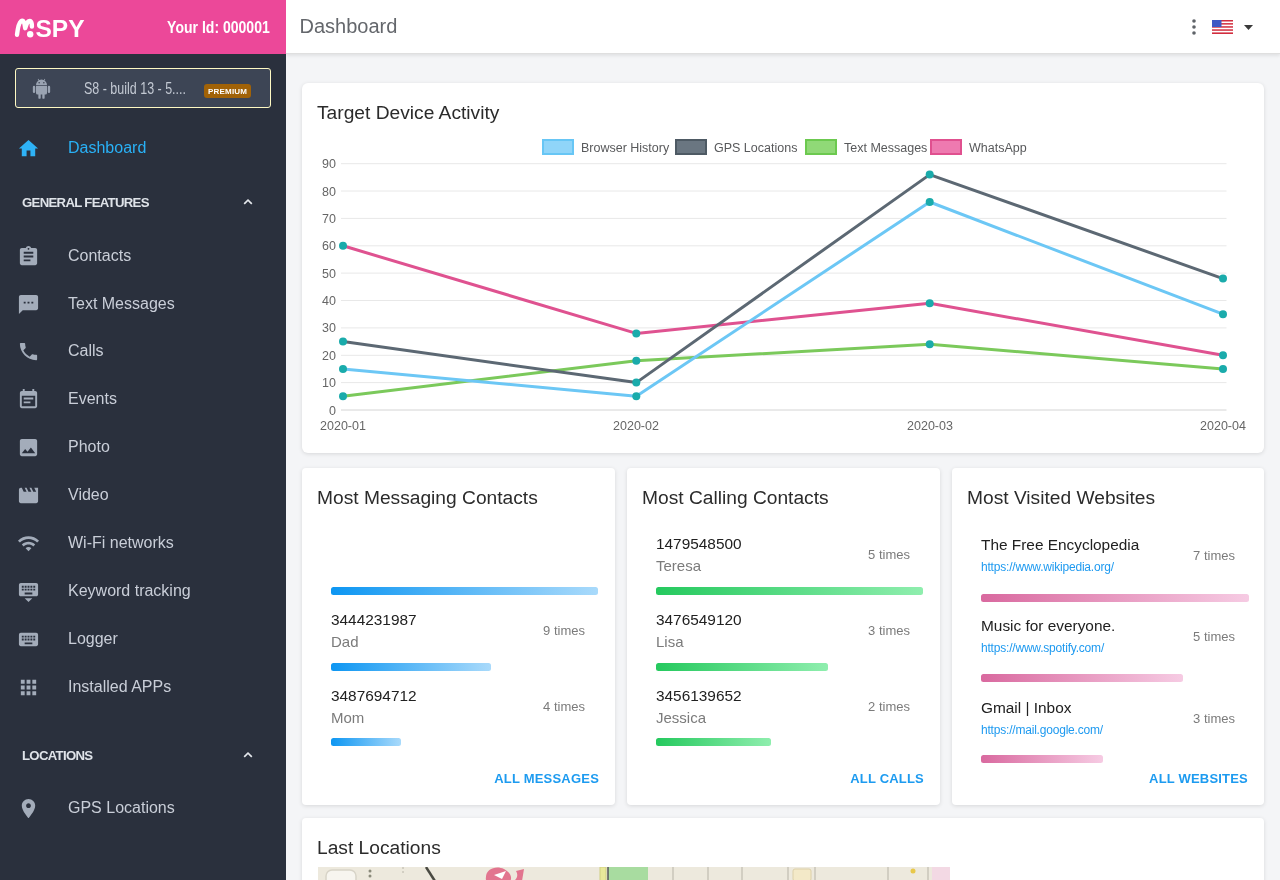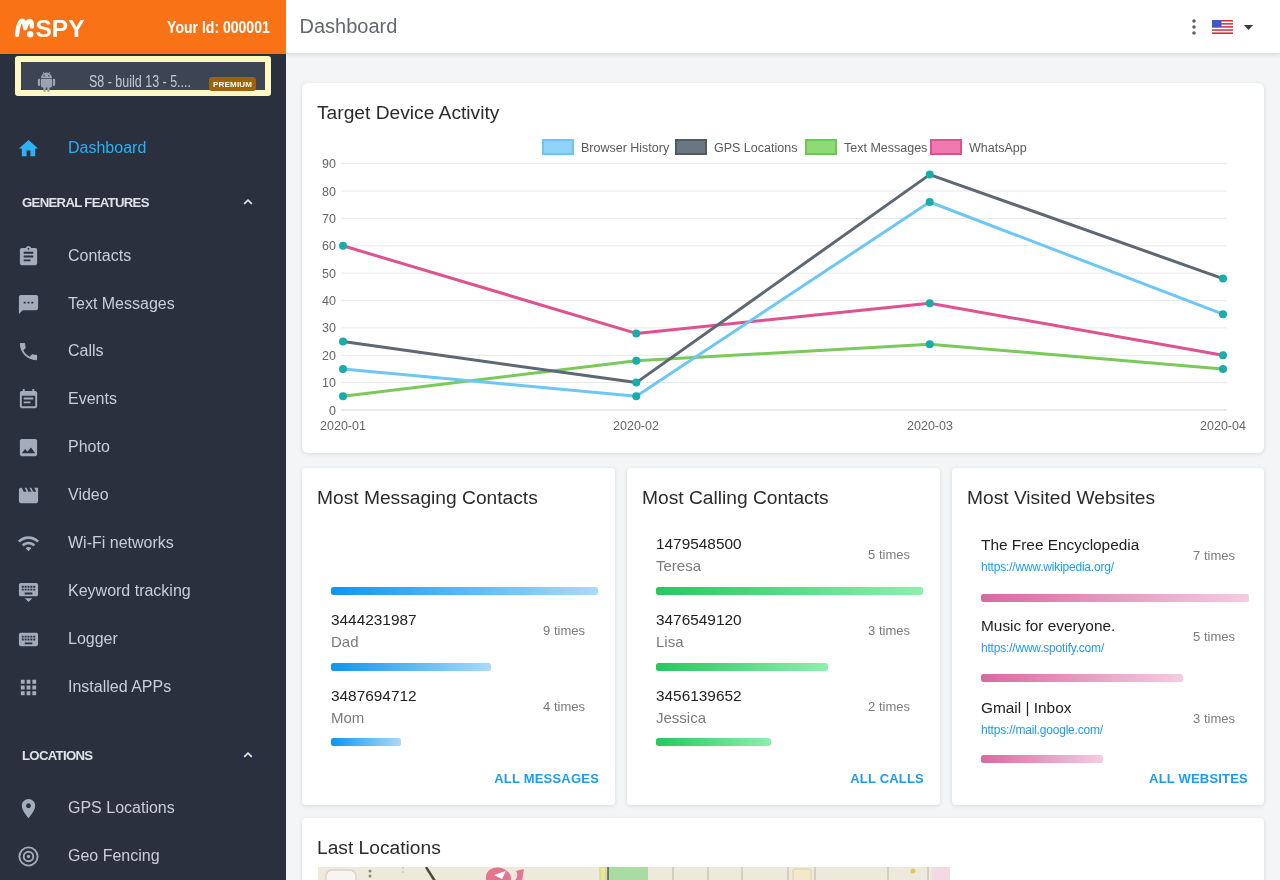--- a/index.html
+++ b/index.html
@@ -1,20 +1,20 @@
 <!DOCTYPE html>
 <html><head>
 <meta charset="utf-8">
 <style>
 * { margin:0; padding:0; box-sizing:border-box; }
 html,body { width:1280px; height:880px; overflow:hidden; font-family:"Liberation Sans", sans-serif; background:#f4f5f7; }
 .sidebar { position:absolute; left:0; top:0; width:286px; height:880px; background:#2a303d; z-index:5; }
-.sidehead { position:absolute; left:0; top:0; width:286px; height:54px; background:#f97316; display:flex; align-items:center; }
+.sidehead { position:absolute; left:0; top:0; width:286px; height:54px; background:#ec4899; display:flex; align-items:center; }
 .yourid { position:absolute; right:16px; top:0; height:54px; line-height:54px; color:#fff; font-size:16.5px; font-weight:bold; transform:scaleX(.85); transform-origin:right center; }
-.devbox { position:absolute; left:15px; top:56px; width:256px; height:40px; background:#3d4555; border:6px solid #fef9c3; border-radius:3px; display:flex; align-items:center; }
+.devbox { position:absolute; left:15px; top:68px; width:256px; height:40px; background:#3d4555; border:1px solid #fef9c3; border-radius:3px; display:flex; align-items:center; }
 .devbox .robot { position:absolute; left:16px; top:9px; }
 .devtext { position:absolute; left:68px; top:11px; color:#c3c9d3; font-size:16px; white-space:nowrap; transform:scaleX(.78); transform-origin:left center; }
 .badge { position:absolute; left:188px; top:15px; background:#a16207; color:#fff; font-size:8px; font-weight:bold; letter-spacing:.2px; border-radius:3px; padding:2.5px 4px; }
 .navitem { position:absolute; left:0; width:286px; height:48px; display:flex; align-items:center; }
 .navitem .ic { position:absolute; left:17px; top:12.5px; width:23px; height:23px; }
 .navitem .lbl { position:absolute; left:68px; font-size:16px; color:#c9ced8; }
 .navitem.active .lbl { color:#29b1f6; }
 .navhead { position:absolute; left:22px; width:240px; color:#dfe3e9; font-size:13.2px; font-weight:bold; letter-spacing:-0.7px; }
 .navhead .chev { position:absolute; right:6px; top:-1px; }
 .topbar { position:absolute; left:286px; top:0; width:994px; height:54px; background:#fff; border-bottom:1px solid #dfdfdf; box-shadow:0 2px 3px rgba(0,0,0,.08); z-index:4; }
@@ -161,28 +161,20 @@
     <svg class="chev" width="16" height="16" viewBox="0 0 24 24" fill="#e4e7ec">
         <path d="M12 7.4l-6.6 6.6 1.8 1.8L12 11l4.8 4.8 1.8-1.8z"></path>
       </svg>
   </div>
   <div class="navitem" style="top:784px">
     <svg class="ic" viewBox="0 0 24 24" fill="#a3acba">
         <path d="M12 2C8.13 2 5 5.13 5 9c0 5.25 7 13 7 13s7-7.75 7-13c0-3.87-3.13-7-7-7zm0 9.5c-1.38 0-2.5-1.12-2.5-2.5s1.12-2.5 2.5-2.5 2.5 1.12 2.5 2.5-1.12 2.5-2.5 2.5z"></path>
       </svg>
     <span class="lbl">GPS Locations</span>
   </div>
-  <div class="navitem" style="top:832px">
-    <svg class="ic" viewBox="0 0 24 24">
-        <circle cx="12" cy="12" r="9.5" fill="none" stroke="#a3acba" stroke-width="2"></circle>
-        <circle cx="12" cy="12" r="5" fill="none" stroke="#a3acba" stroke-width="2"></circle>
-        <circle cx="12" cy="12" r="1.7" fill="#a3acba"></circle>
-      </svg>
-    <span class="lbl">Geo Fencing</span>
-  </div>
 </div>
 <div class="card" id="chartcard">
   <div class="cardtitle">Target Device Activity</div>
   <svg style="position:absolute;left:0;top:0" width="962" height="370" viewBox="0 0 962 370">
     <g stroke="#e8e8e8" stroke-width="1">
       <line x1="39" y1="80.7" x2="924.5" y2="80.7"></line>
       <line x1="39" y1="108" x2="924.5" y2="108"></line>
       <line x1="39" y1="135.4" x2="924.5" y2="135.4"></line>
       <line x1="39" y1="162.8" x2="924.5" y2="162.8"></line>
       <line x1="39" y1="190.1" x2="924.5" y2="190.1"></line>

